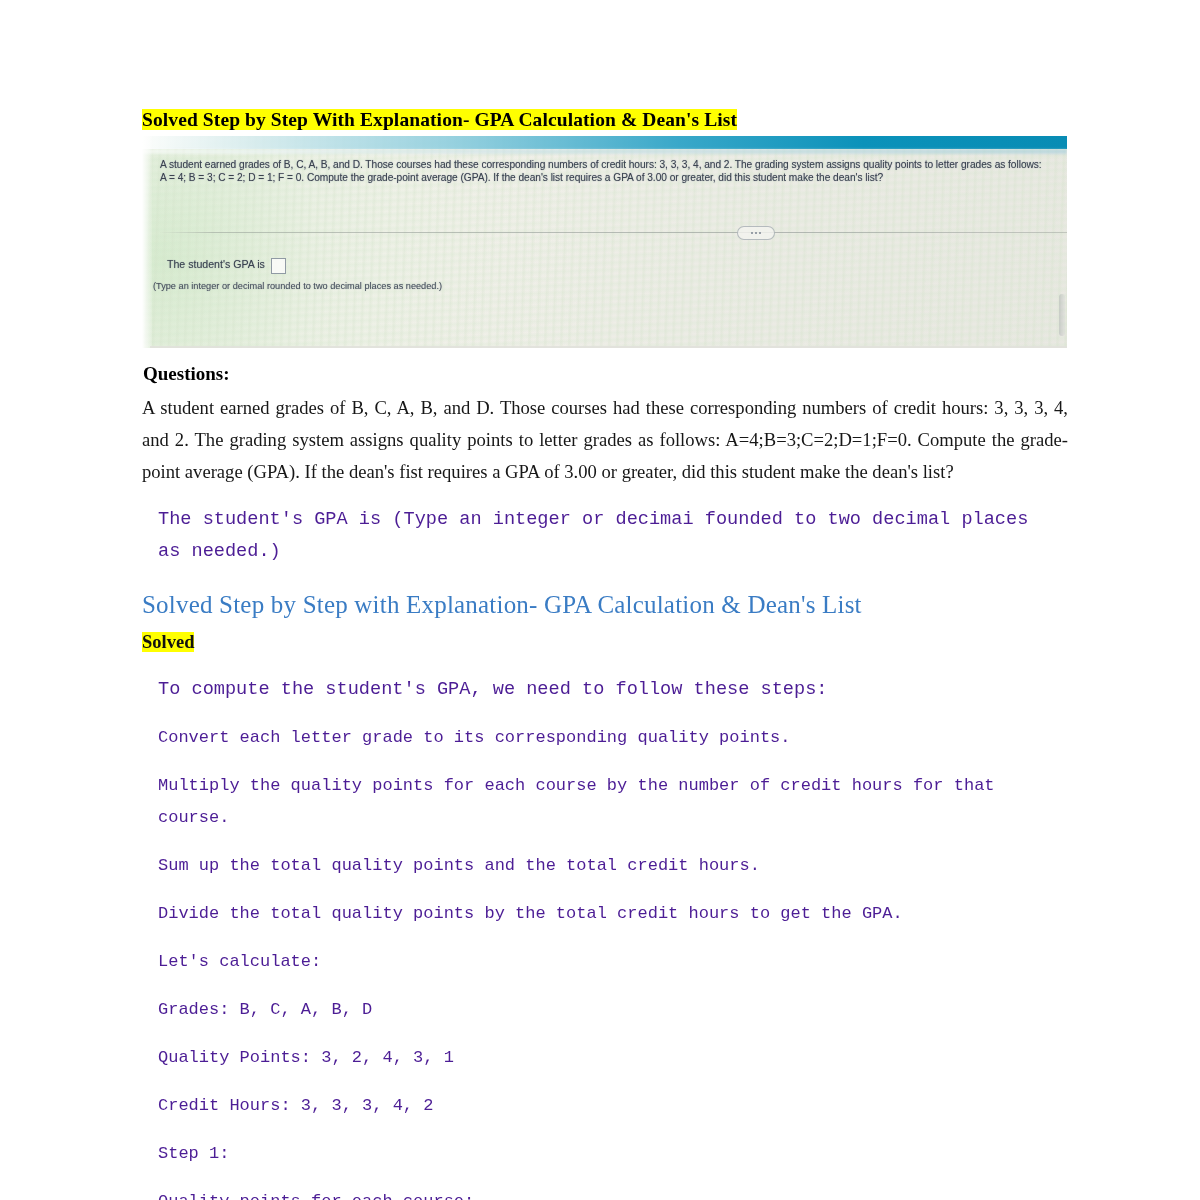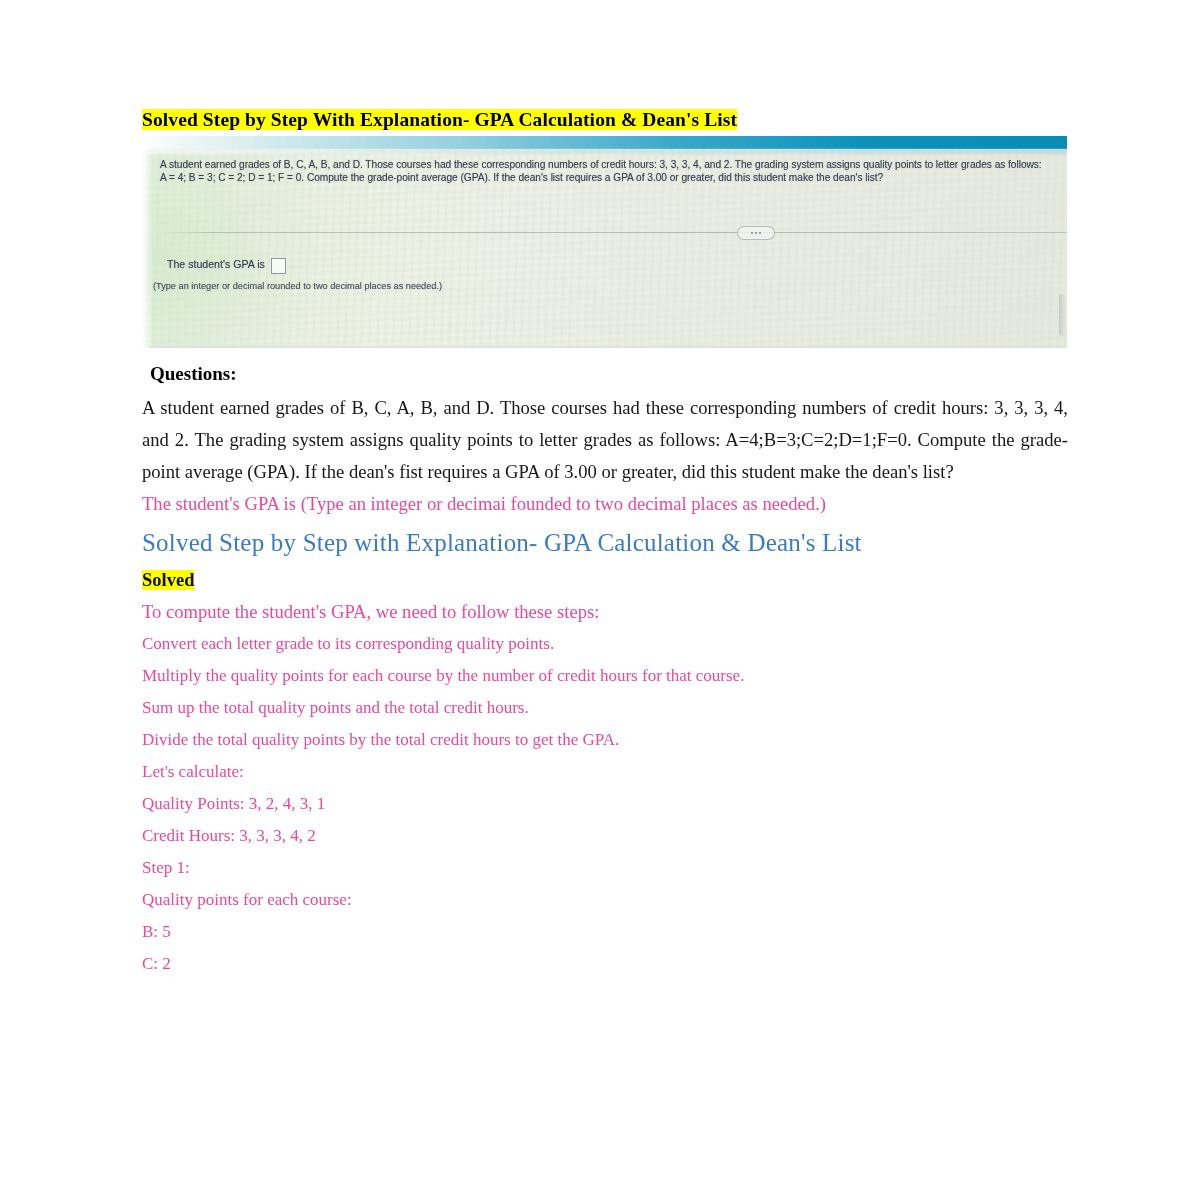--- a/index.html
+++ b/index.html
@@ -206,36 +206,37 @@
     bottom: 0;
     height: 2px;
     background: rgba(225,225,220,0.9);
   }
 
   
   .sec-label {
     font-size: 19px;
     font-weight: bold;
     line-height: 32px;
-    margin: 0 0 2px 8px;
+    margin: 0 0 2px 1px;
     color: #000000;
   }
   .para {
     font-size: 18.6px;
     line-height: 32px;
     margin: 0;
     text-align: justify;
     text-justify: inter-word;
     color: #171717;
   }
   .line {
     font-size: 18.6px;
     line-height: 32px;
-    margin: 0;
-    color: #ec4899;
+    margin: 16px;
+    color: #4c1d95;
+    font-family: Liberation Mono, monospace;
   }
   .answers-label {
     font-size: 18.5px;
     font-weight: bold;
     line-height: 32px;
     margin: 0;
     color: #6b1a12;
   }
   .answer-label {
     font-size: 18.5px;
@@ -301,20 +302,21 @@
 
     <div class="steps">
       <p class="line">Convert each letter grade to its corresponding quality points.</p>
       <p class="line">Multiply the quality points for each course by the number of credit hours for that course.</p>
       <p class="line">Sum up the total quality points and the total credit hours.</p>
       <p class="line">Divide the total quality points by the total credit hours to get the GPA.</p>
     </div>
 
     <div class="calc">
       <p class="line">Let's calculate:</p>
+      <p class="line">Grades: B, C, A, B, D</p>
       <p class="line">Quality Points: 3, 2, 4, 3, 1</p>
       <p class="line">Credit Hours: 3, 3, 3, 4, 2</p>
       <p class="line">Step 1:</p>
       <p class="line">Quality points for each course:</p>
       <p class="line">B: 5</p>
       <p class="line">C: 2</p>
     </div>
 
   </div>
 </div>

